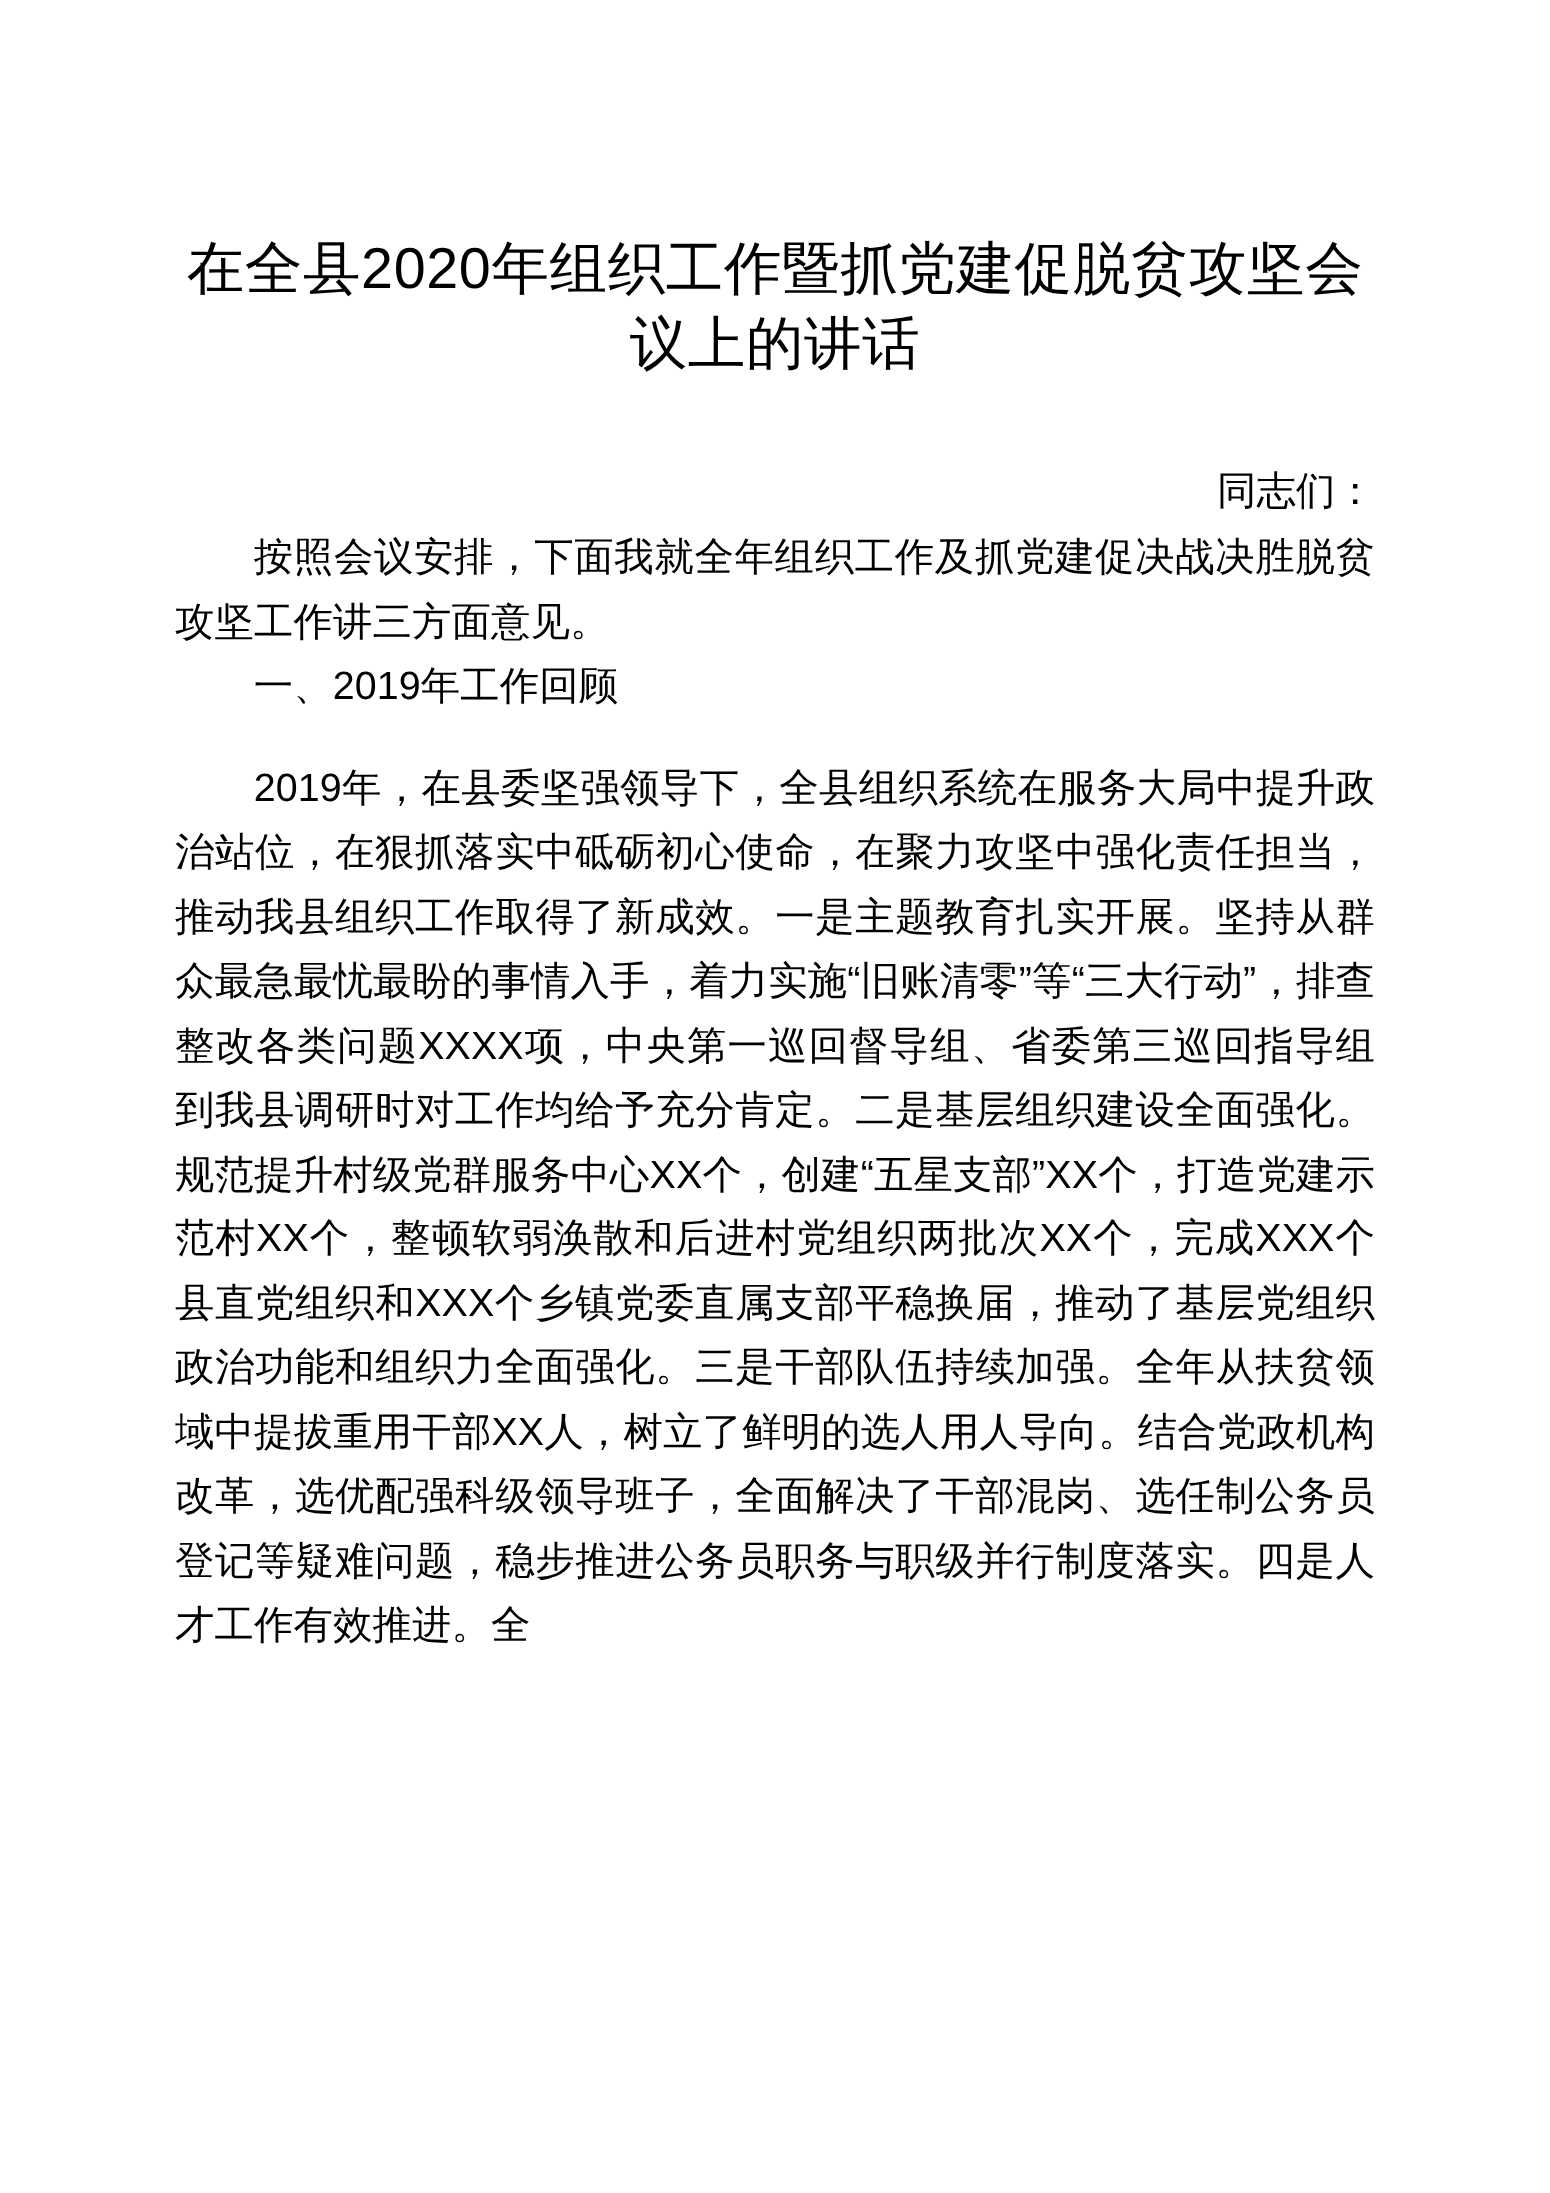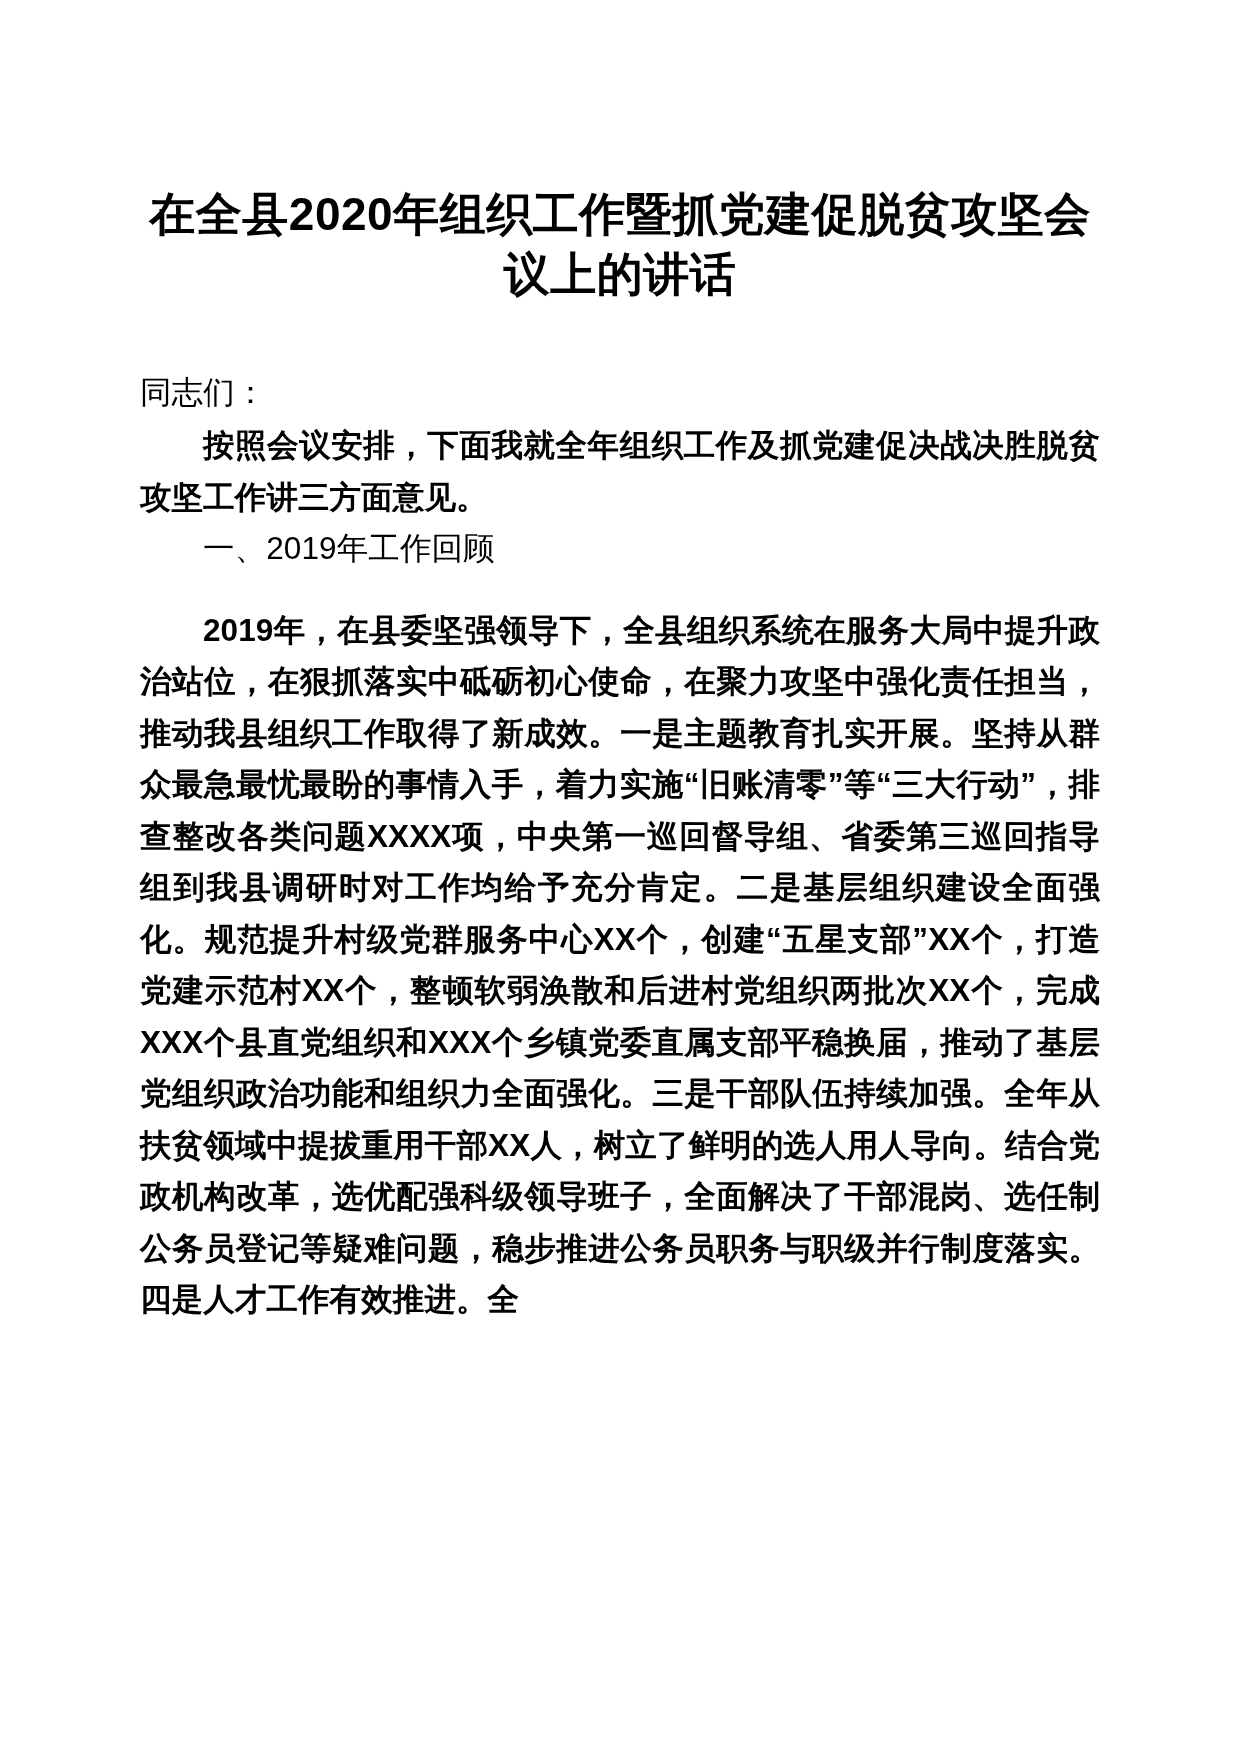--- a/index.html
+++ b/index.html
@@ -19,49 +19,48 @@
     position: relative;
     width: 1240px;
     height: 1754px;
     box-sizing: border-box;
     padding: 185px 140px 0 140px;
     background: #ffffff;
     overflow: hidden;
   }
   .doc-title {
     font-size: 46px;
-    font-weight: bold;
+    font-weight: normal;
     line-height: 1.30;
     text-align: center;
     letter-spacing: 0.5px;
     margin: 0 0 0 0;
     padding: 0 6px;
     color: #000000;
   }
   .title-spacer {
     height: 62px;
   }
   .body-block {
     font-size: 31.5px;
     line-height: 51.5px;
     text-align: justify;
     text-justify: inter-ideograph;
     letter-spacing: 0.1px;
     color: #000000;
   }
   .salutation {
     margin: 0 0 2px 0;
-    text-align: left;
+    text-align: right;
   }
   .para {
     margin: 0;
     text-indent: 2em;
     text-align: justify;
     text-justify: inter-ideograph;
-    font-weight: bold;
   }
   .para.last-flow {
     text-align: justify;
     text-justify: inter-ideograph;
     margin-top: 30px;
   }
   .heading-para {
     margin: 0;
     text-indent: 2em;
     text-align: left;

